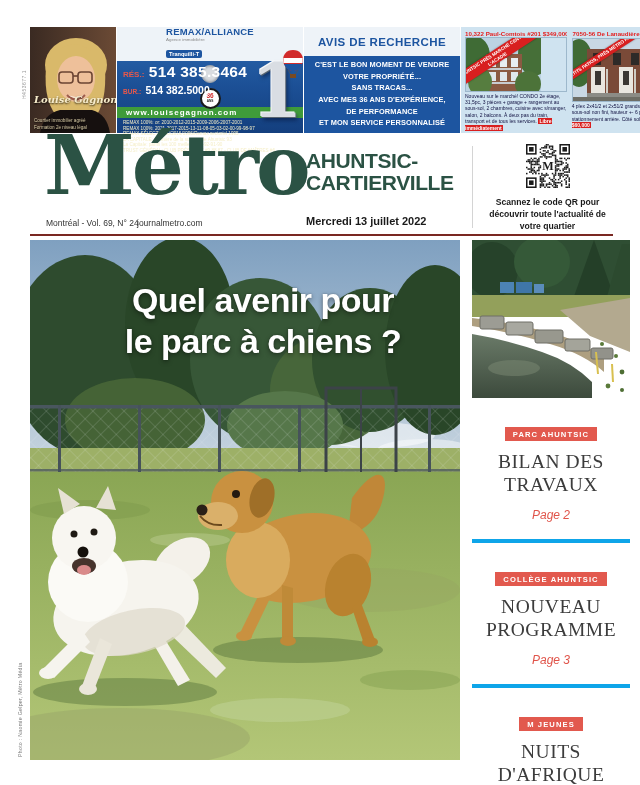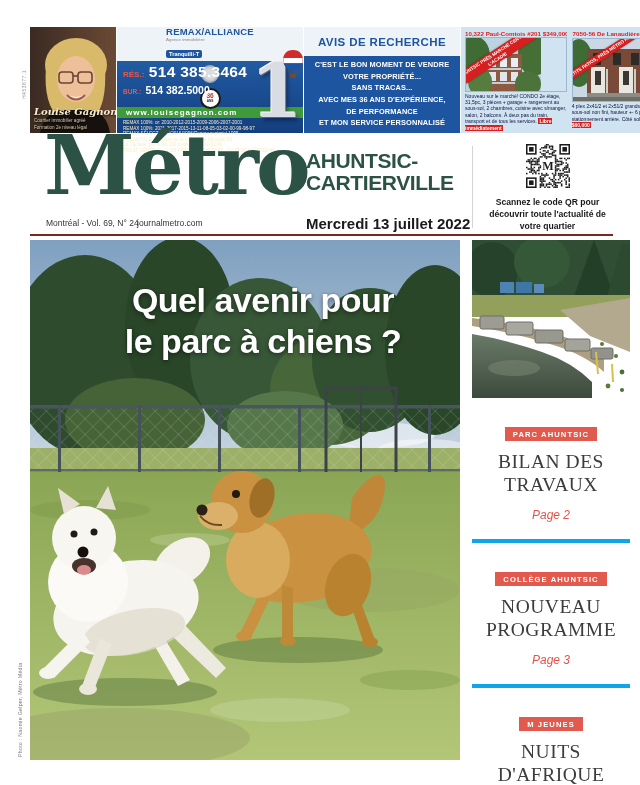--- a/index.html
+++ b/index.html
@@ -4,21 +4,21 @@
 <style>
   html,body{margin:0;padding:0;}
   body{width:640px;height:785px;background:#ffffff;font-family:"Liberation Sans",sans-serif;overflow:hidden;}
   .page{position:relative;width:640px;height:785px;background:#fff;}
 
   
   .top-ad{position:absolute;left:30px;top:27px;width:583px;height:106px;display:flex;background:#cfe3f0;}
   .side-code{position:absolute;left:-9px;top:72px;transform:rotate(-90deg);transform-origin:0 0;font-size:5px;color:#9a9a9a;letter-spacing:.5px;white-space:nowrap;}
   .agent-photo{position:relative;width:86px;height:106px;flex:0 0 86px;overflow:hidden;}
   .agent-photo svg{display:block;}
-  .agent-name{position:absolute;left:4px;bottom:16px;font-family:"DejaVu Serif",serif;font-style:italic;font-weight:700;font-size:10px;color:#f7eccb;text-shadow:0 1px 2px rgba(0,0,0,.8);white-space:nowrap;}
+  .agent-name{position:absolute;left:4px;bottom:28px;font-family:"DejaVu Serif",serif;font-style:italic;font-weight:700;font-size:10px;color:#f7eccb;text-shadow:0 1px 2px rgba(0,0,0,.8);white-space:nowrap;}
   .agent-sub{position:absolute;left:4px;bottom:2px;font-size:4.6px;line-height:1.4;color:#d8cba6;text-shadow:0 1px 1px rgba(0,0,0,.8);}
   .remax-panel{position:relative;width:186px;flex:0 0 186px;background:linear-gradient(180deg,#2e6cb3 0%,#1c5096 55%,#143f7e 100%);border-left:1px solid #fff;}
   .logo-band{height:34px;background:#eef3f8;display:flex;align-items:center;gap:5px;padding:0 5px;flex-direction:column;}
   .remax-word{font-size:9.5px;font-weight:700;color:#1d55a0;letter-spacing:.2px;line-height:1;}
   .remax-sub{font-size:4.4px;color:#8a8a8a;line-height:1.2;}
   .tranquilit{display:inline-block;margin-top:1px;font-size:5.6px;font-weight:700;color:#fff;background:#1d55a0;padding:1px 3px;border-radius:2px;}
   .seal{width:16px;height:16px;border-radius:50%;background:#d9dce0;border:1px solid #9aa0a8;box-shadow:inset 0 0 3px #7b828c;flex:0 0 16px;}
   .years-badge{width:17px;height:17px;border-radius:50%;background:#fff;border:2px solid #1a1a1a;display:flex;flex-direction:column;align-items:center;justify-content:center;flex:0 0 17px;}
   .years-badge .yv{font-size:6.5px;font-weight:700;color:#d12b2b;line-height:1;}
   .years-badge .yu{font-size:3.2px;font-weight:700;color:#1a1a1a;line-height:1;}
@@ -45,21 +45,21 @@
   .listing-photo{position:relative;height:62px;overflow:hidden;border:1px solid #9db8cc;}
   .listing-photo svg{display:block;}
   .ribbon{position:absolute;left:-16px;top:12px;width:92px;background:#d81f1f;color:#fff;font-weight:700;font-size:4.6px;line-height:1.25;text-align:center;transform:rotate(-33deg);padding:1px 0;box-shadow:0 0 2px rgba(0,0,0,.4);}
   .listing-desc{font-size:5px;line-height:1.28;color:#101040;padding-top:1px;}
   .hl{background:#d81f1f;color:#fff;font-weight:700;padding:0 1px;}
 
   
   .masthead{position:absolute;left:30px;top:138px;width:583px;height:96px;}
   .metro-logo{position:absolute;left:14px;top:-14px;font-family:"DejaVu Serif",serif;font-weight:700;font-size:82px;line-height:1;letter-spacing:-3px;color:#2b5244;}
   .region{position:absolute;left:276px;top:12px;color:#2b5244;font-weight:700;font-size:21px;line-height:1.07;letter-spacing:-.4px;}
-  .mast-date{position:absolute;left:276px;top:77px;font-size:15px;font-weight:700;color:#1a1a1a;}
+  .mast-date{position:absolute;left:276px;top:77px;font-size:11px;font-weight:700;color:#1a1a1a;}
   .meta-left{position:absolute;left:16px;top:80px;font-size:8.5px;color:#333;}
   .meta-site{position:absolute;left:107px;top:80px;font-size:8.5px;color:#333;}
   .mast-divider{position:absolute;left:442px;top:8px;width:1px;height:82px;background:#d4d4d4;}
   .qr-block{position:absolute;left:452px;top:6px;width:131px;text-align:center;}
   .qr-code{display:inline-block;width:44px;height:44px;}
   .qr-caption{margin-top:5px;font-size:8.6px;font-weight:700;line-height:1.38;color:#1a1a1a;}
   .red-rule{position:absolute;left:30px;top:234px;width:583px;height:2px;background:#7a2822;}
 
   
   .main-photo{position:absolute;left:30px;top:240px;width:430px;height:520px;overflow:hidden;background:#8aa9c4;}

